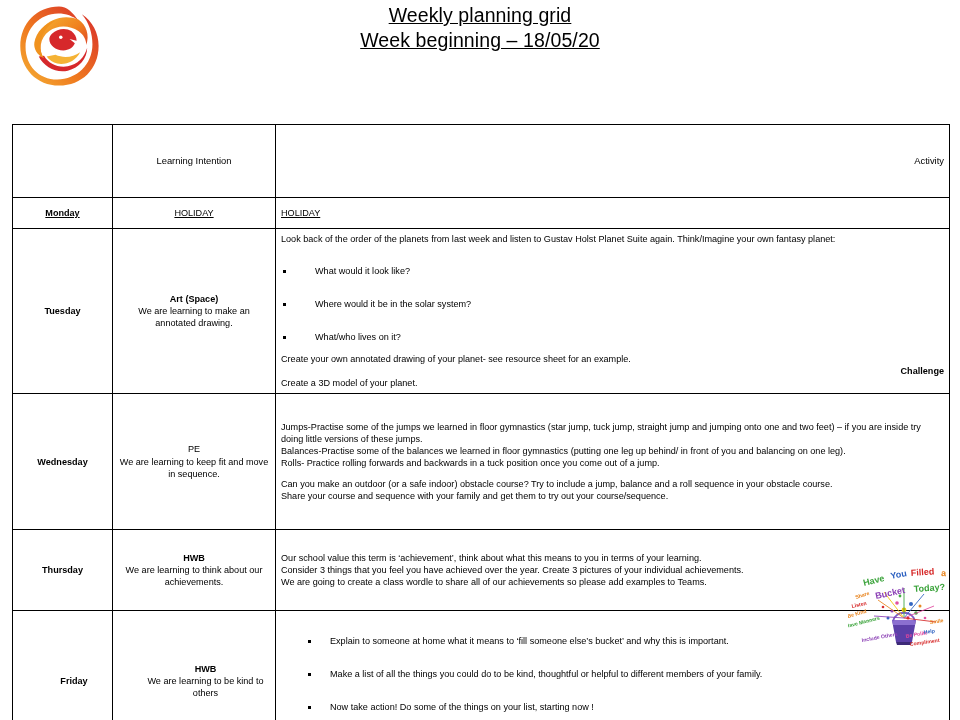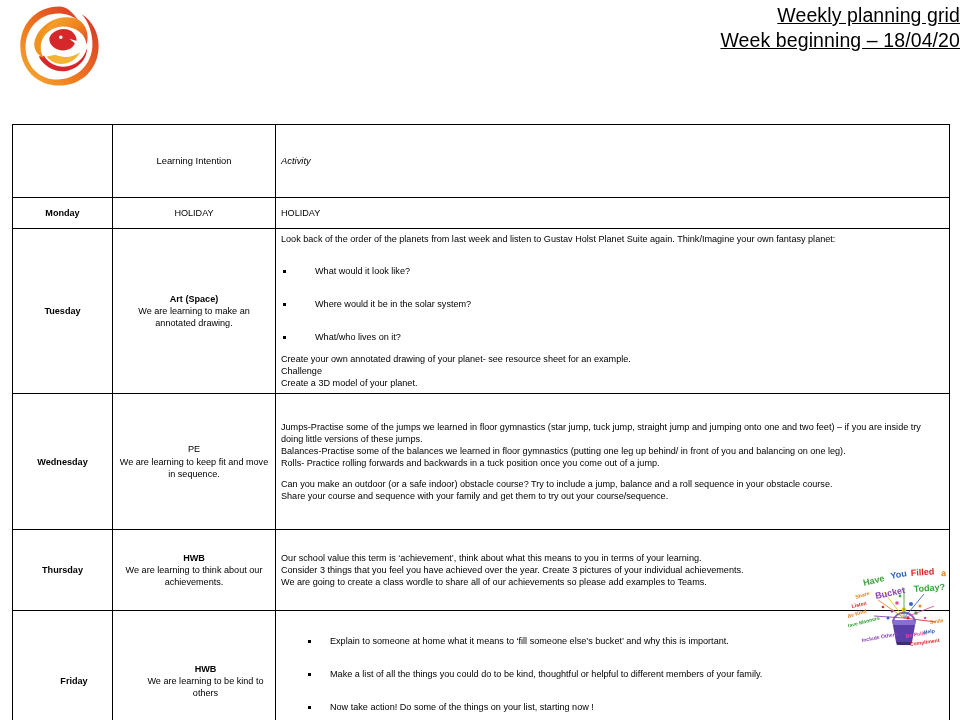--- a/index.html
+++ b/index.html
@@ -28,21 +28,21 @@
     top: 2px;
     width: 92px;
     height: 88px;
   }
 
   .title-block {
     position: absolute;
     left: 0;
     top: 4px;
     width: 960px;
-    text-align: right;
+    text-align: center;
     line-height: 1.22;
   }
   .title-line {
     font-size: 19.5px;
     font-weight: normal;
     text-decoration: underline;
     display: inline-block;
     letter-spacing: 0.1px;
   }
   .title-row { display: block; }
@@ -101,33 +101,33 @@
     vertical-align: top;
     padding-top: 6px;
     padding-left: 8px;
   }
   tr.header-row td {
     height: 64px;
     text-align: center;
     vertical-align: middle;
     font-size: 9.4px;
   }
-  tr.header-row td.act { vertical-align: middle; text-align: left; font-style: italic; }
-
-  tr.r-monday td { height: 22px; }
+  tr.header-row td.act { vertical-align: middle; text-align: right; }
+
+  tr.r-monday td { height: 22px; text-decoration: underline; }
   tr.r-monday td.act { vertical-align: middle; padding-top: 4px; }
   tr.r-tuesday td { height: 128px; }
   tr.r-wednesday td { height: 127px; }
   tr.r-thursday td { height: 72px; }
   tr.r-friday td { height: 80px; padding-left: 28px; }
 
   .para { margin: 0; }
   .para + .para { margin-top: 0; }
   .spacer { height: 9px; }
-  .bold { font-weight: normal; }
+  .bold { font-weight: bold; text-align: right; }
 
   ul.bullets {
     margin: 0;
     padding: 0;
     list-style: none;
   }
   ul.bullets li {
     position: relative;
     padding-left: 34px;
     line-height: 1.42;
@@ -190,21 +190,21 @@
       <circle cx="52" cy="40" r="2" fill="#ffffff"></circle>
 
       <path d="M22 46 C24 34 34 24 46 21 C37 27 31 35 29 45 C28 52 29 58 33 64
                C25 60 21 53 22 46 Z" fill="#f0921e"></path>
       <path d="M46 60 C55 64 66 63 74 57 C69 67 58 72 48 70 C43 69 39 66 36 62 Z" fill="#f5b335"></path>
     </svg>
   </div>
 
   <div class="title-block">
     <span class="title-row"><span class="title-line">Weekly planning grid</span></span>
-    <span class="title-row"><span class="title-line">Week beginning – 18/04/20</span></span>
+    <span class="title-row"><span class="title-line">Week beginning – 18/05/20</span></span>
   </div>
 
 </div>
 
 <div class="grid-wrap">
 <table class="grid">
   <colgroup>
     <col class="c-day">
         <col class="c-li">
         <col class="c-act">

